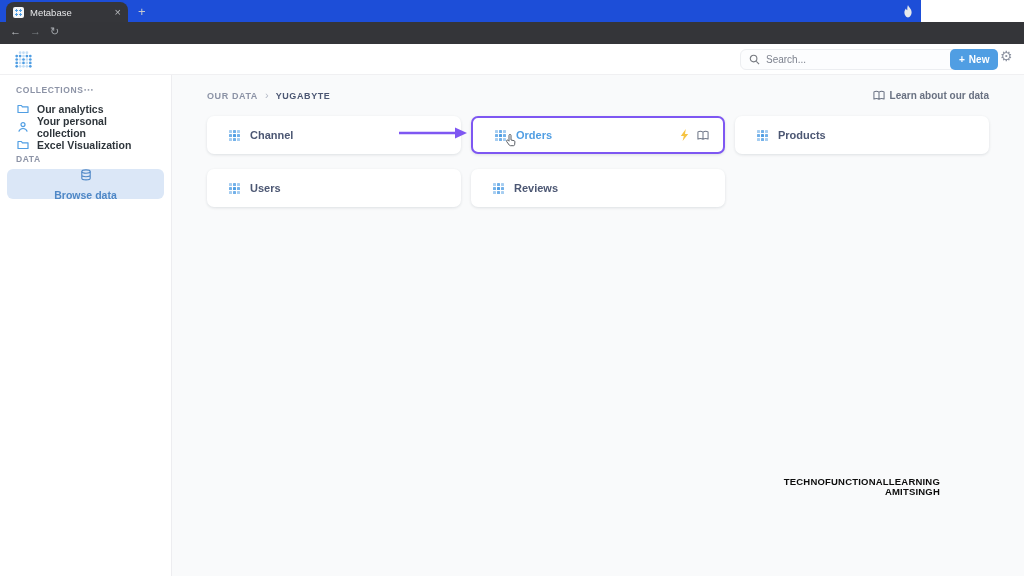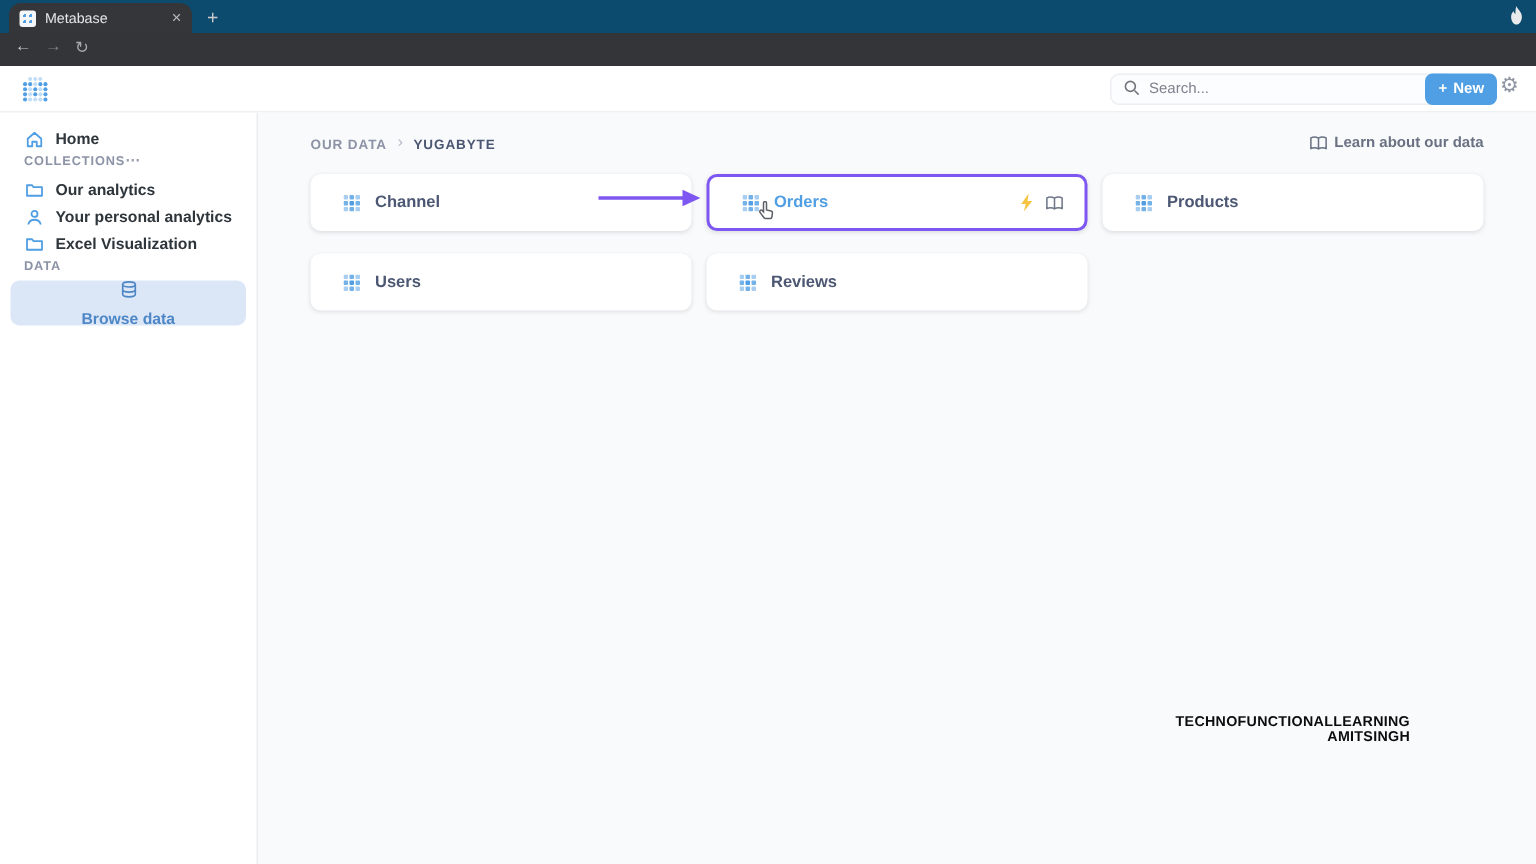--- a/index.html
+++ b/index.html
@@ -1,20 +1,20 @@
 <!DOCTYPE html>
 <html><head>
 <meta charset="utf-8">
 <style>
   * { margin:0; padding:0; box-sizing:border-box; }
   html,body { width:1024px; height:576px; overflow:hidden; background:#fff;
     font-family:"Liberation Sans", sans-serif; }
 
   
-  #tabstrip { position:absolute; left:0; top:0; width:1024px; height:22px; background:#0c4a6e; }
+  #tabstrip { position:absolute; left:0; top:0; width:921px; height:22px; background:#1d4ed8; }
   #tab { position:absolute; left:6px; top:2px; width:122px; height:20px; background:#35363a;
     border-radius:8px 8px 0 0; display:flex; align-items:center; padding:0 7px; gap:6px; }
   .favicon { width:11px; height:11px; background:#f4f6f8; border-radius:2px; display:inline-flex;
     align-items:center; justify-content:center; flex:none; }
   .favicon i { width:7px; height:7px; background:
     radial-gradient(circle at 1.5px 1.5px,#509ee3 1px,transparent 1.1px),
     radial-gradient(circle at 5.5px 1.5px,#509ee3 1px,transparent 1.1px),
     radial-gradient(circle at 1.5px 5.5px,#509ee3 1px,transparent 1.1px),
     radial-gradient(circle at 5.5px 5.5px,#509ee3 1px,transparent 1.1px);}
   #tab .title { color:#e6e7e9; font-size:9.5px; flex:1; white-space:nowrap; overflow:hidden; }
@@ -162,28 +162,20 @@
     <input placeholder="Search..." style="">
   </div>
   <button id="newbtn">
     <span>+</span>
     <span>New</span>
   </button>
   <span id="gear">⚙</span>
 </div>
 
 <div id="sidebar">
-  <div class="side-item">
-    <span class="sicon">
-      <svg width="12" height="12" viewBox="0 0 12 12">
-          <path d="M1.5 5.5 6 1.5l4.5 4v5h-3V7.5h-3v3h-3z" fill="none" stroke="#509ee3" stroke-width="1.2" stroke-linejoin="round"></path>
-        </svg>
-    </span>
-    <span>Home</span>
-  </div>
 
   <div class="caption">
     <span>COLLECTIONS</span>
     <span class="dots">⋯</span>
   </div>
 
   <div class="side-group">
     <div class="side-item">
       <span class="sicon">
         <svg width="12" height="12" viewBox="0 0 12 12">
@@ -192,21 +184,21 @@
       </span>
       <span>Our analytics</span>
     </div>
     <div class="side-item">
       <span class="sicon">
         <svg width="12" height="12" viewBox="0 0 12 12">
             <circle cx="6" cy="3.6" r="2" fill="none" stroke="#509ee3" stroke-width="1.2"></circle>
             <path d="M1.8 10.6c.6-2 2.2-3.1 4.2-3.1s3.6 1.1 4.2 3.1" fill="none" stroke="#509ee3" stroke-width="1.2"></path>
           </svg>
       </span>
-      <span>Your personal analytics</span>
+      <span>Your personal collection</span>
     </div>
     <div class="side-item">
       <span class="sicon">
         <svg width="12" height="12" viewBox="0 0 12 12">
             <path d="M1 2.5h3.4l1 1.3H11v5.7H1z" fill="none" stroke="#509ee3" stroke-width="1.2" stroke-linejoin="round"></path>
           </svg>
       </span>
       <span>Excel Visualization</span>
     </div>
   </div>

